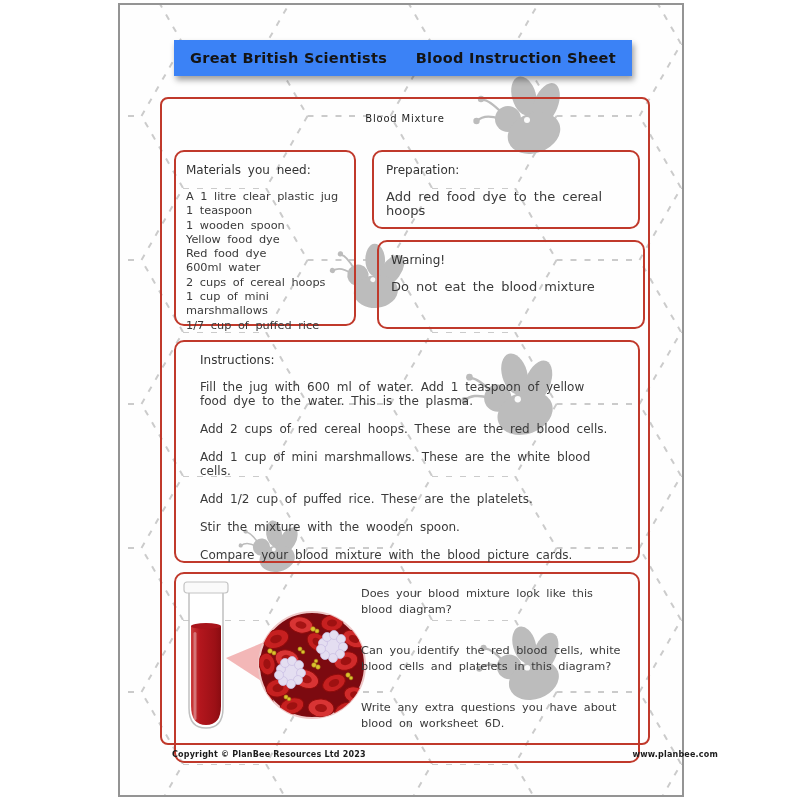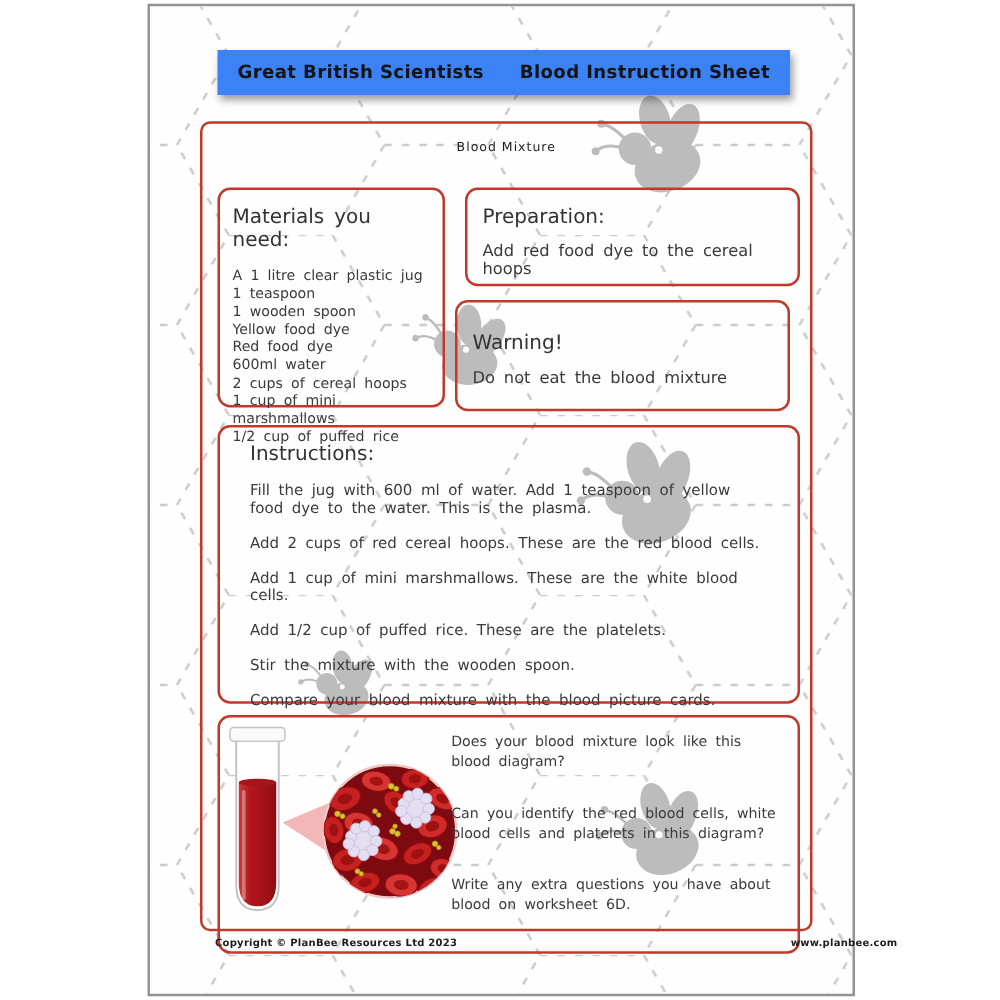--- a/index.html
+++ b/index.html
@@ -27,24 +27,24 @@
   .sheet-title{
     position:absolute;left:0;top:14px;width:100%;text-align:center;
     font-size:10px;letter-spacing:.8px;color:#1e1e1e;
   }
   .rbox{
     position:absolute;border:2px solid #c0392b;border-radius:10px;
     box-sizing:border-box;background:transparent;
   }
   .box-materials{left:12px;top:51px;width:182px;height:176px;padding:11px 10px;}
   .box-prep{left:210px;top:51px;width:268px;height:79px;padding:11px 12px;}
-  .box-warning{left:202px;top:141px;width:268px;height:89px;padding:22px 12px;}
+  .box-warning{left:215px;top:141px;width:268px;height:89px;padding:11px 12px;}
   .box-instructions{left:12px;top:241px;width:466px;height:223px;padding:11px 24px;}
   .box-diagram{left:12px;top:473px;width:466px;height:191px;}
-  .h-label{font-size:16px;color:#333;word-spacing:3px;margin:0 0 13px 0;}
+  .h-label{font-size:12px;color:#333;word-spacing:3px;margin:0 0 13px 0;}
   .body-text{font-size:13px;color:#3a3a3a;word-spacing:3px;line-height:14.2px;}
   .mat-item{font-size:11.3px;color:#3a3a3a;word-spacing:3px;line-height:14.3px;}
   .step{font-size:12px;color:#3a3a3a;word-spacing:3px;line-height:14px;margin:0 0 14px 0;}
   .question{font-size:11.3px;color:#3a3a3a;word-spacing:3px;line-height:15.5px;margin:0 0 26px 0;}
   .questions-col{position:absolute;left:185px;top:12px;width:268px;}
   .footer{
     position:absolute;left:52px;top:745px;width:546px;
     display:flex;justify-content:space-between;z-index:3;
   }
   .footer .ftxt{font-size:8px;font-weight:bold;color:#1c1c1c;letter-spacing:.2px;}
@@ -94,21 +94,21 @@
       <p class="h-label">Materials you need:</p>
       <div>
         <div class="mat-item">A 1 litre clear plastic jug</div>
         <div class="mat-item">1 teaspoon</div>
         <div class="mat-item">1 wooden spoon</div>
         <div class="mat-item">Yellow food dye</div>
         <div class="mat-item">Red food dye</div>
         <div class="mat-item">600ml water</div>
         <div class="mat-item">2 cups of cereal hoops</div>
         <div class="mat-item">1 cup of mini marshmallows</div>
-        <div class="mat-item">1/2 cup of puffed rice</div>
+        <div class="mat-item">1/7 cup of puffed rice</div>
       </div>
     </div>
 
     <div class="rbox box-prep">
       <p class="h-label">Preparation:</p>
       <div class="body-text">Add red food dye to the cereal hoops</div>
     </div>
 
     <div class="rbox box-warning">
       <p class="h-label">Warning!</p>

